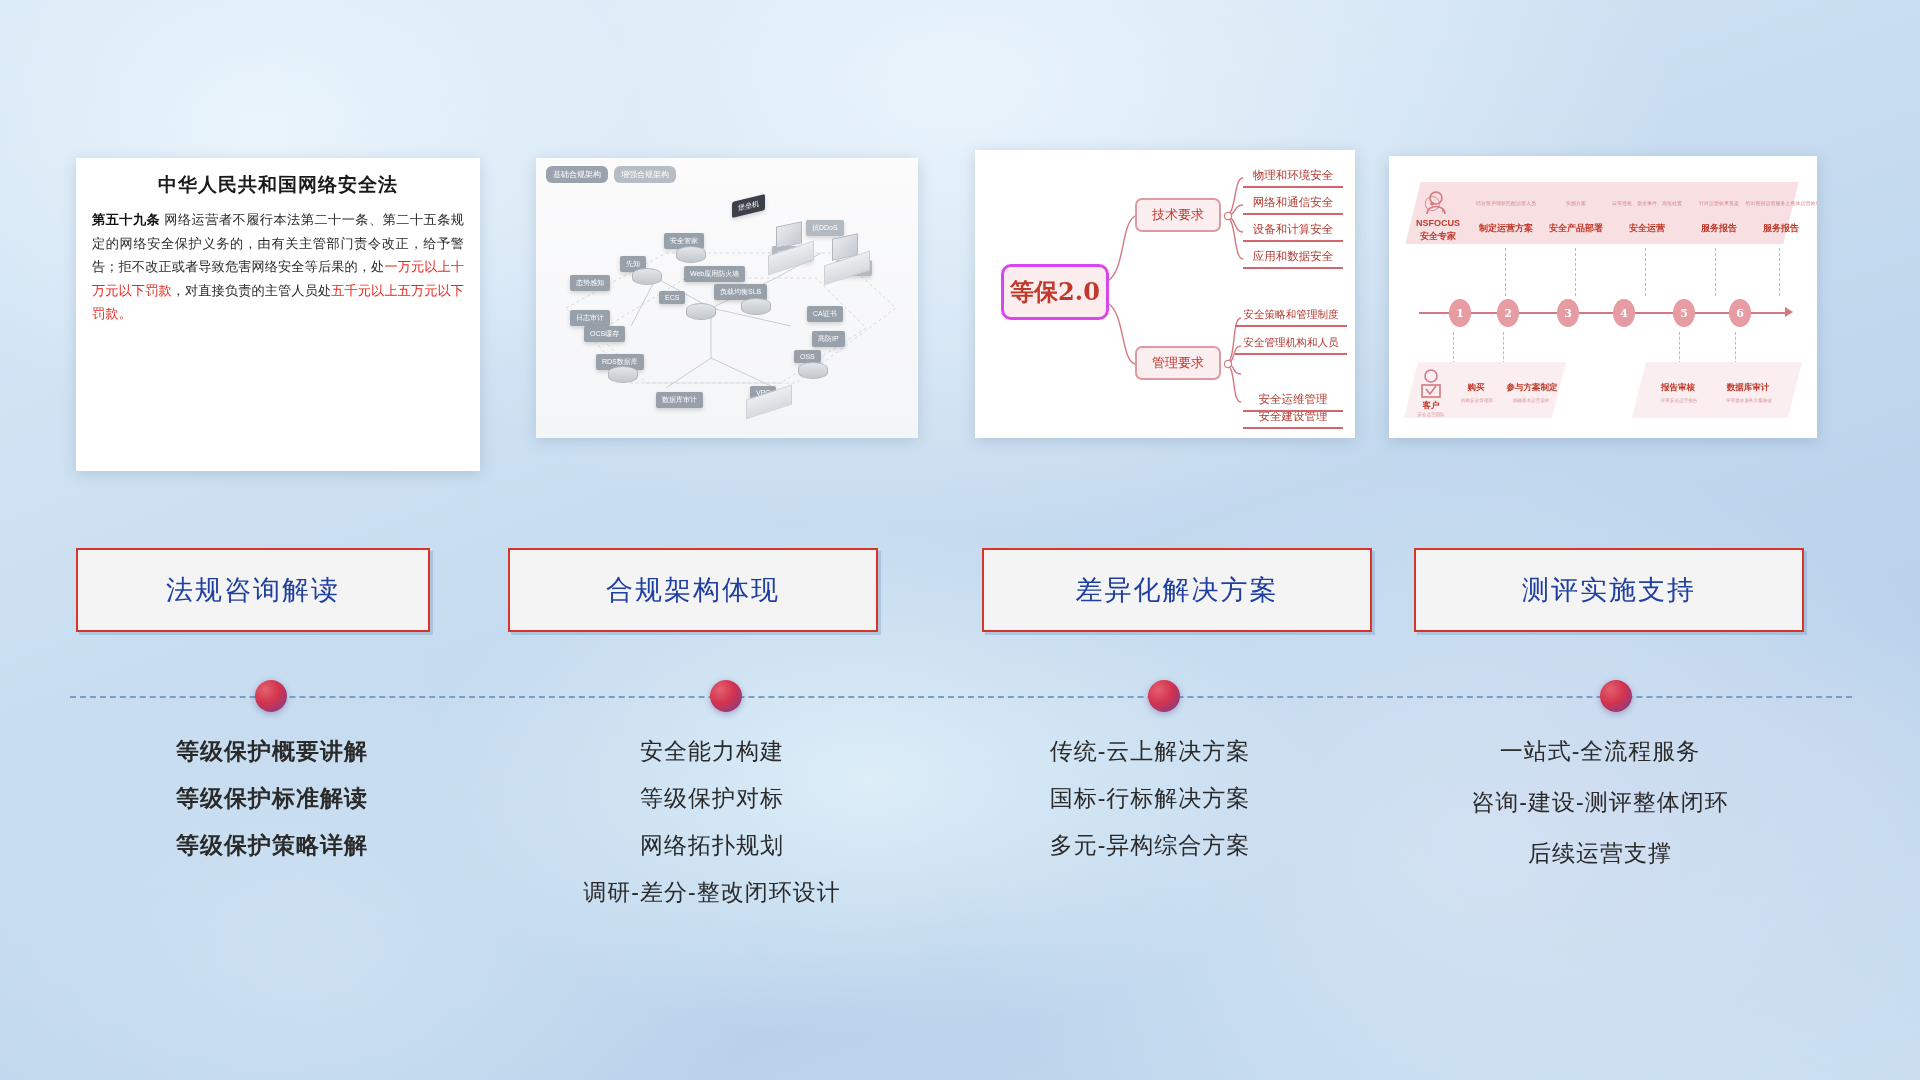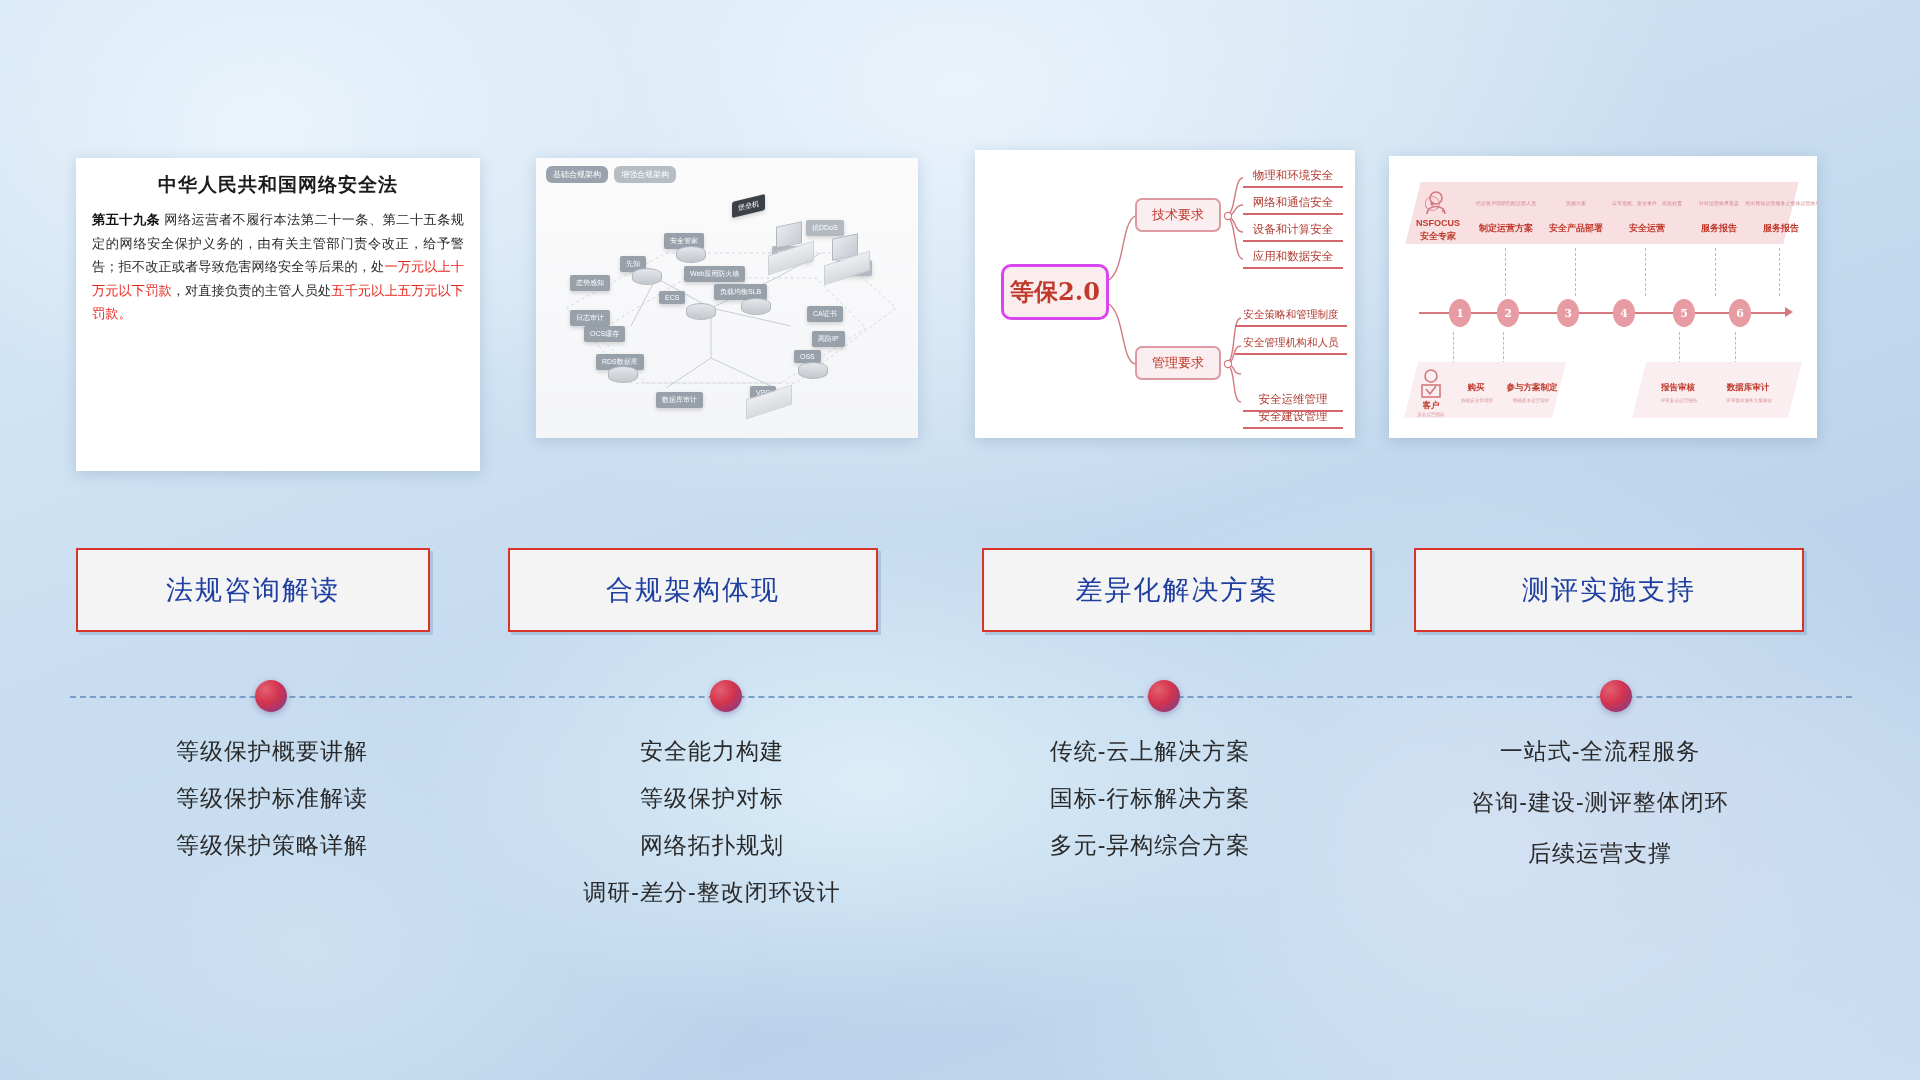--- a/index.html
+++ b/index.html
@@ -164,21 +164,21 @@
     background: radial-gradient(circle at 32% 30%, #e4606f 0%, #d2334e 45%, #6d3f96 100%);
     box-shadow: 0 2px 6px rgba(80,50,130,0.35);
   }
   #d0 { left: 255px; }
   #d1 { left: 710px; }
   #d2 { left: 1148px; }
   #d3 { left: 1600px; }
 
   
   .col { position: absolute; top: 740px; width: 420px; text-align: center; }
-  #c0 { left: 62px; }
+  #c0 { left: 62px; font-weight: bold; }
   #c1 { left: 502px; }
   #c2 { left: 940px; }
   #c3 { left: 1390px; }
   .col .item {
     font-size: 23px; color: #2a2a2a; line-height: 1.0;
     margin-bottom: 24px; letter-spacing: 1px; white-space: nowrap;
   }
   #c3 .item { margin-bottom: 28px; }
 </style>
 </head>

